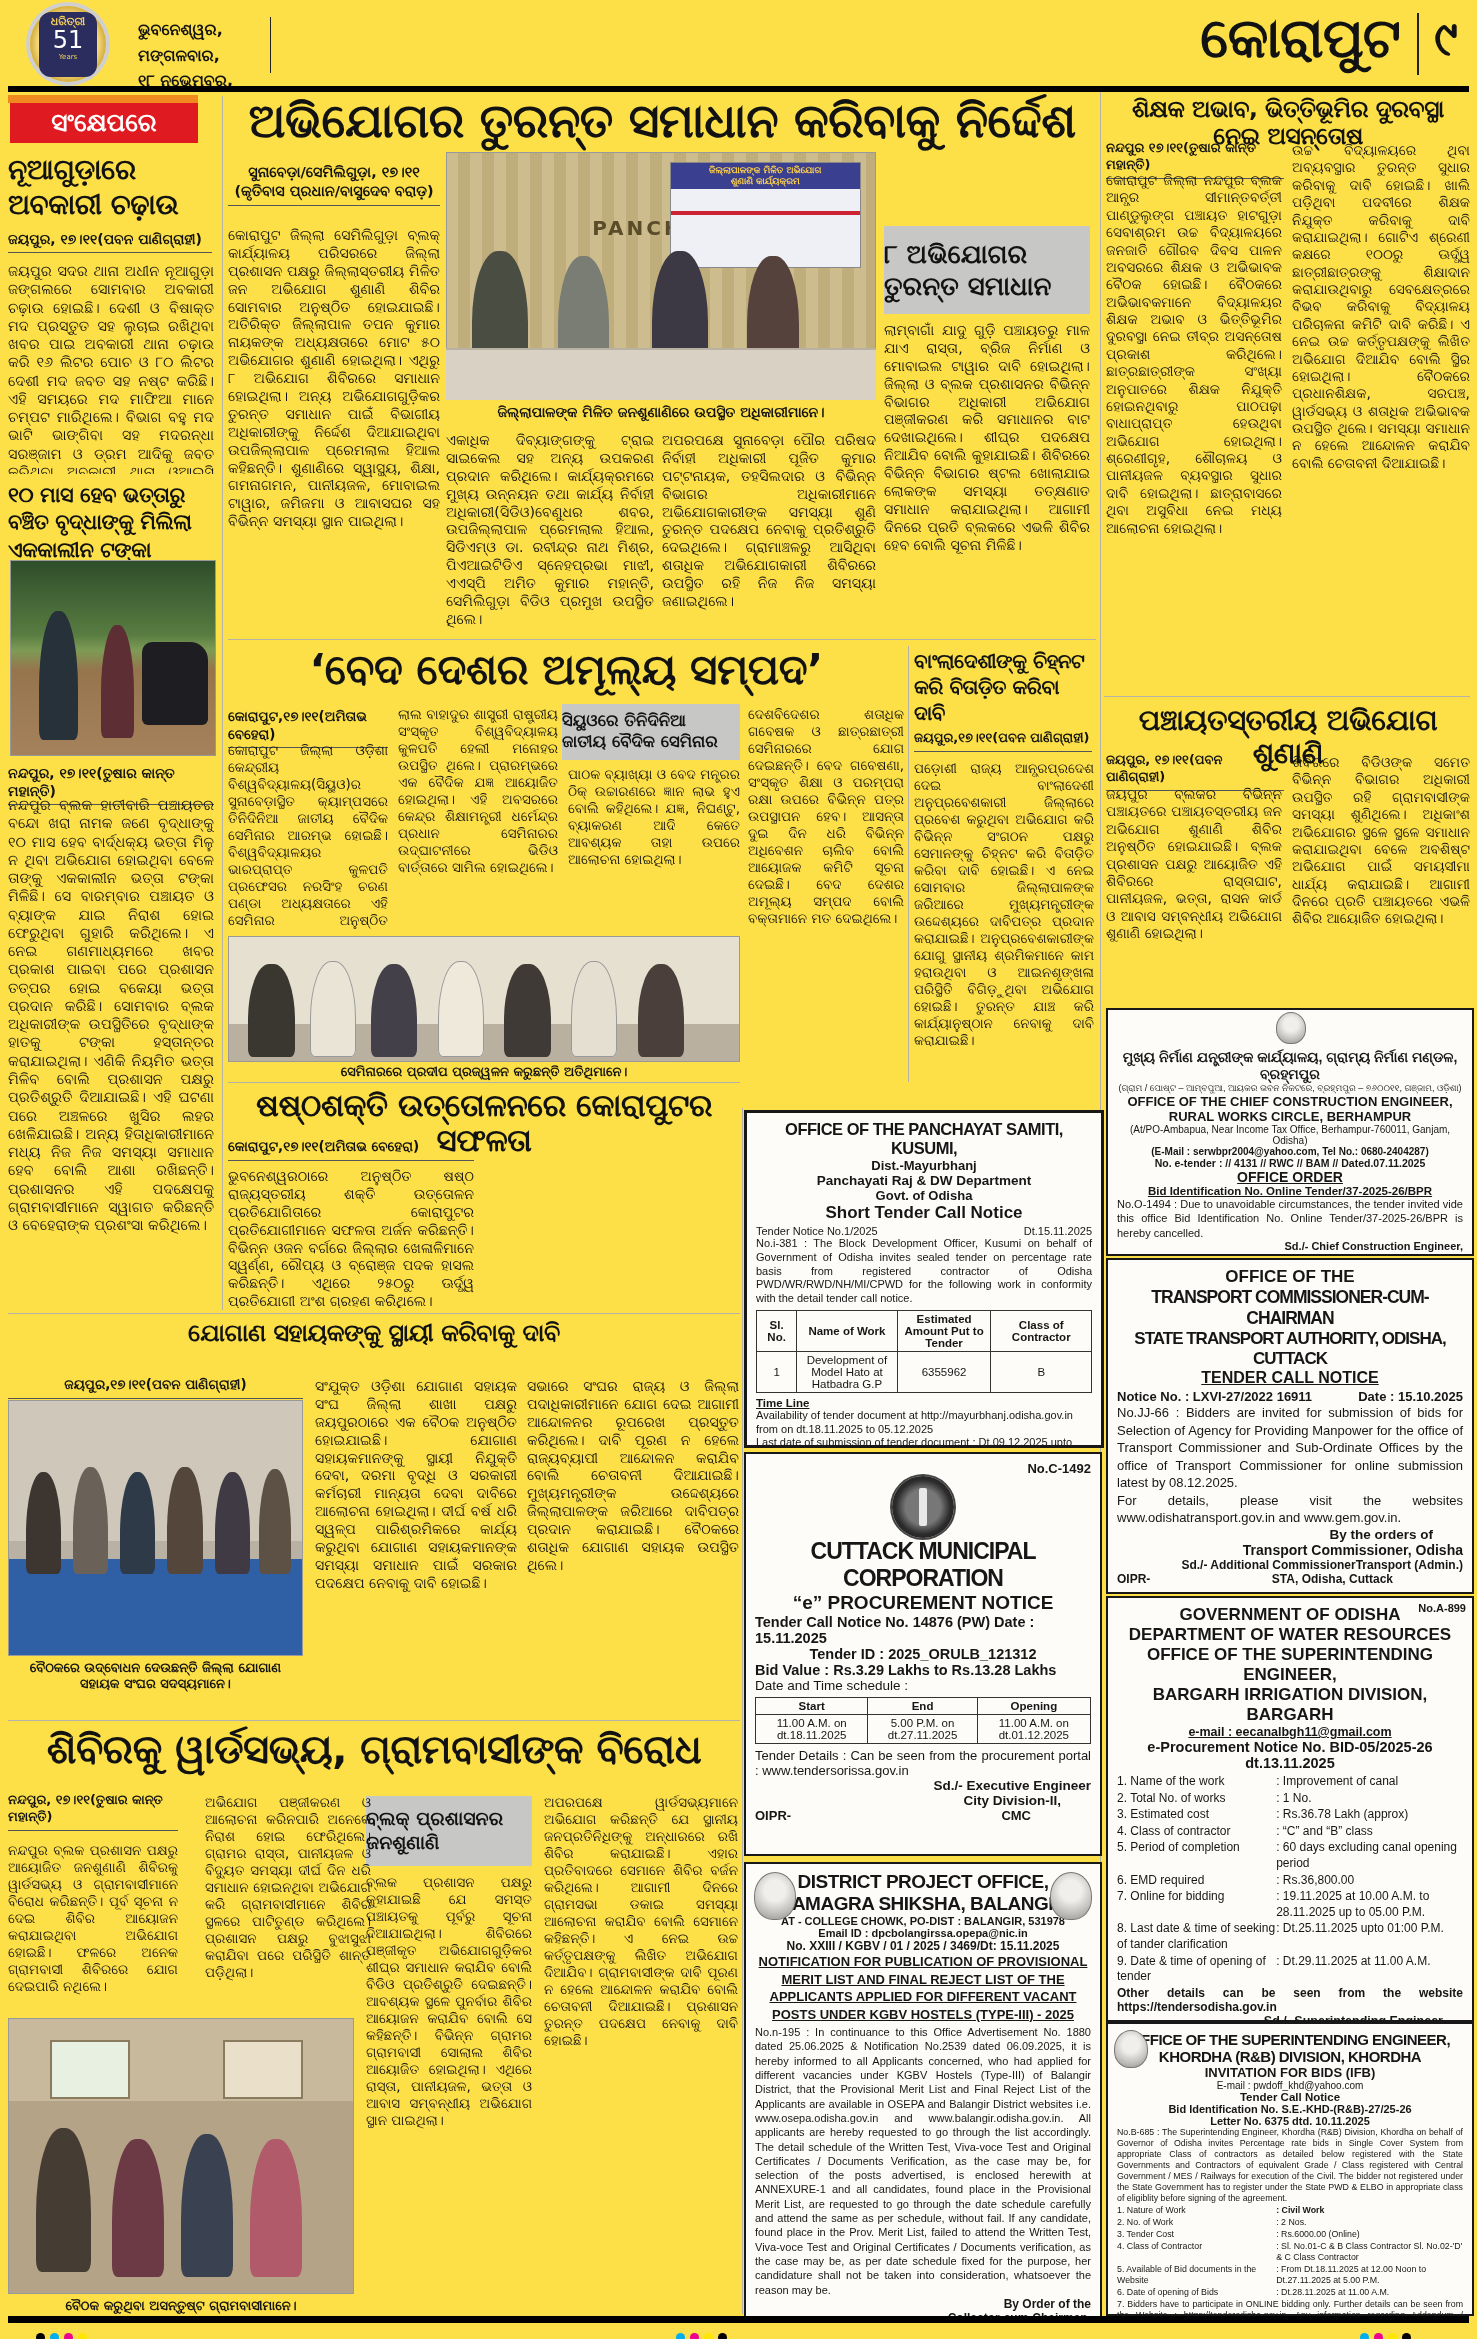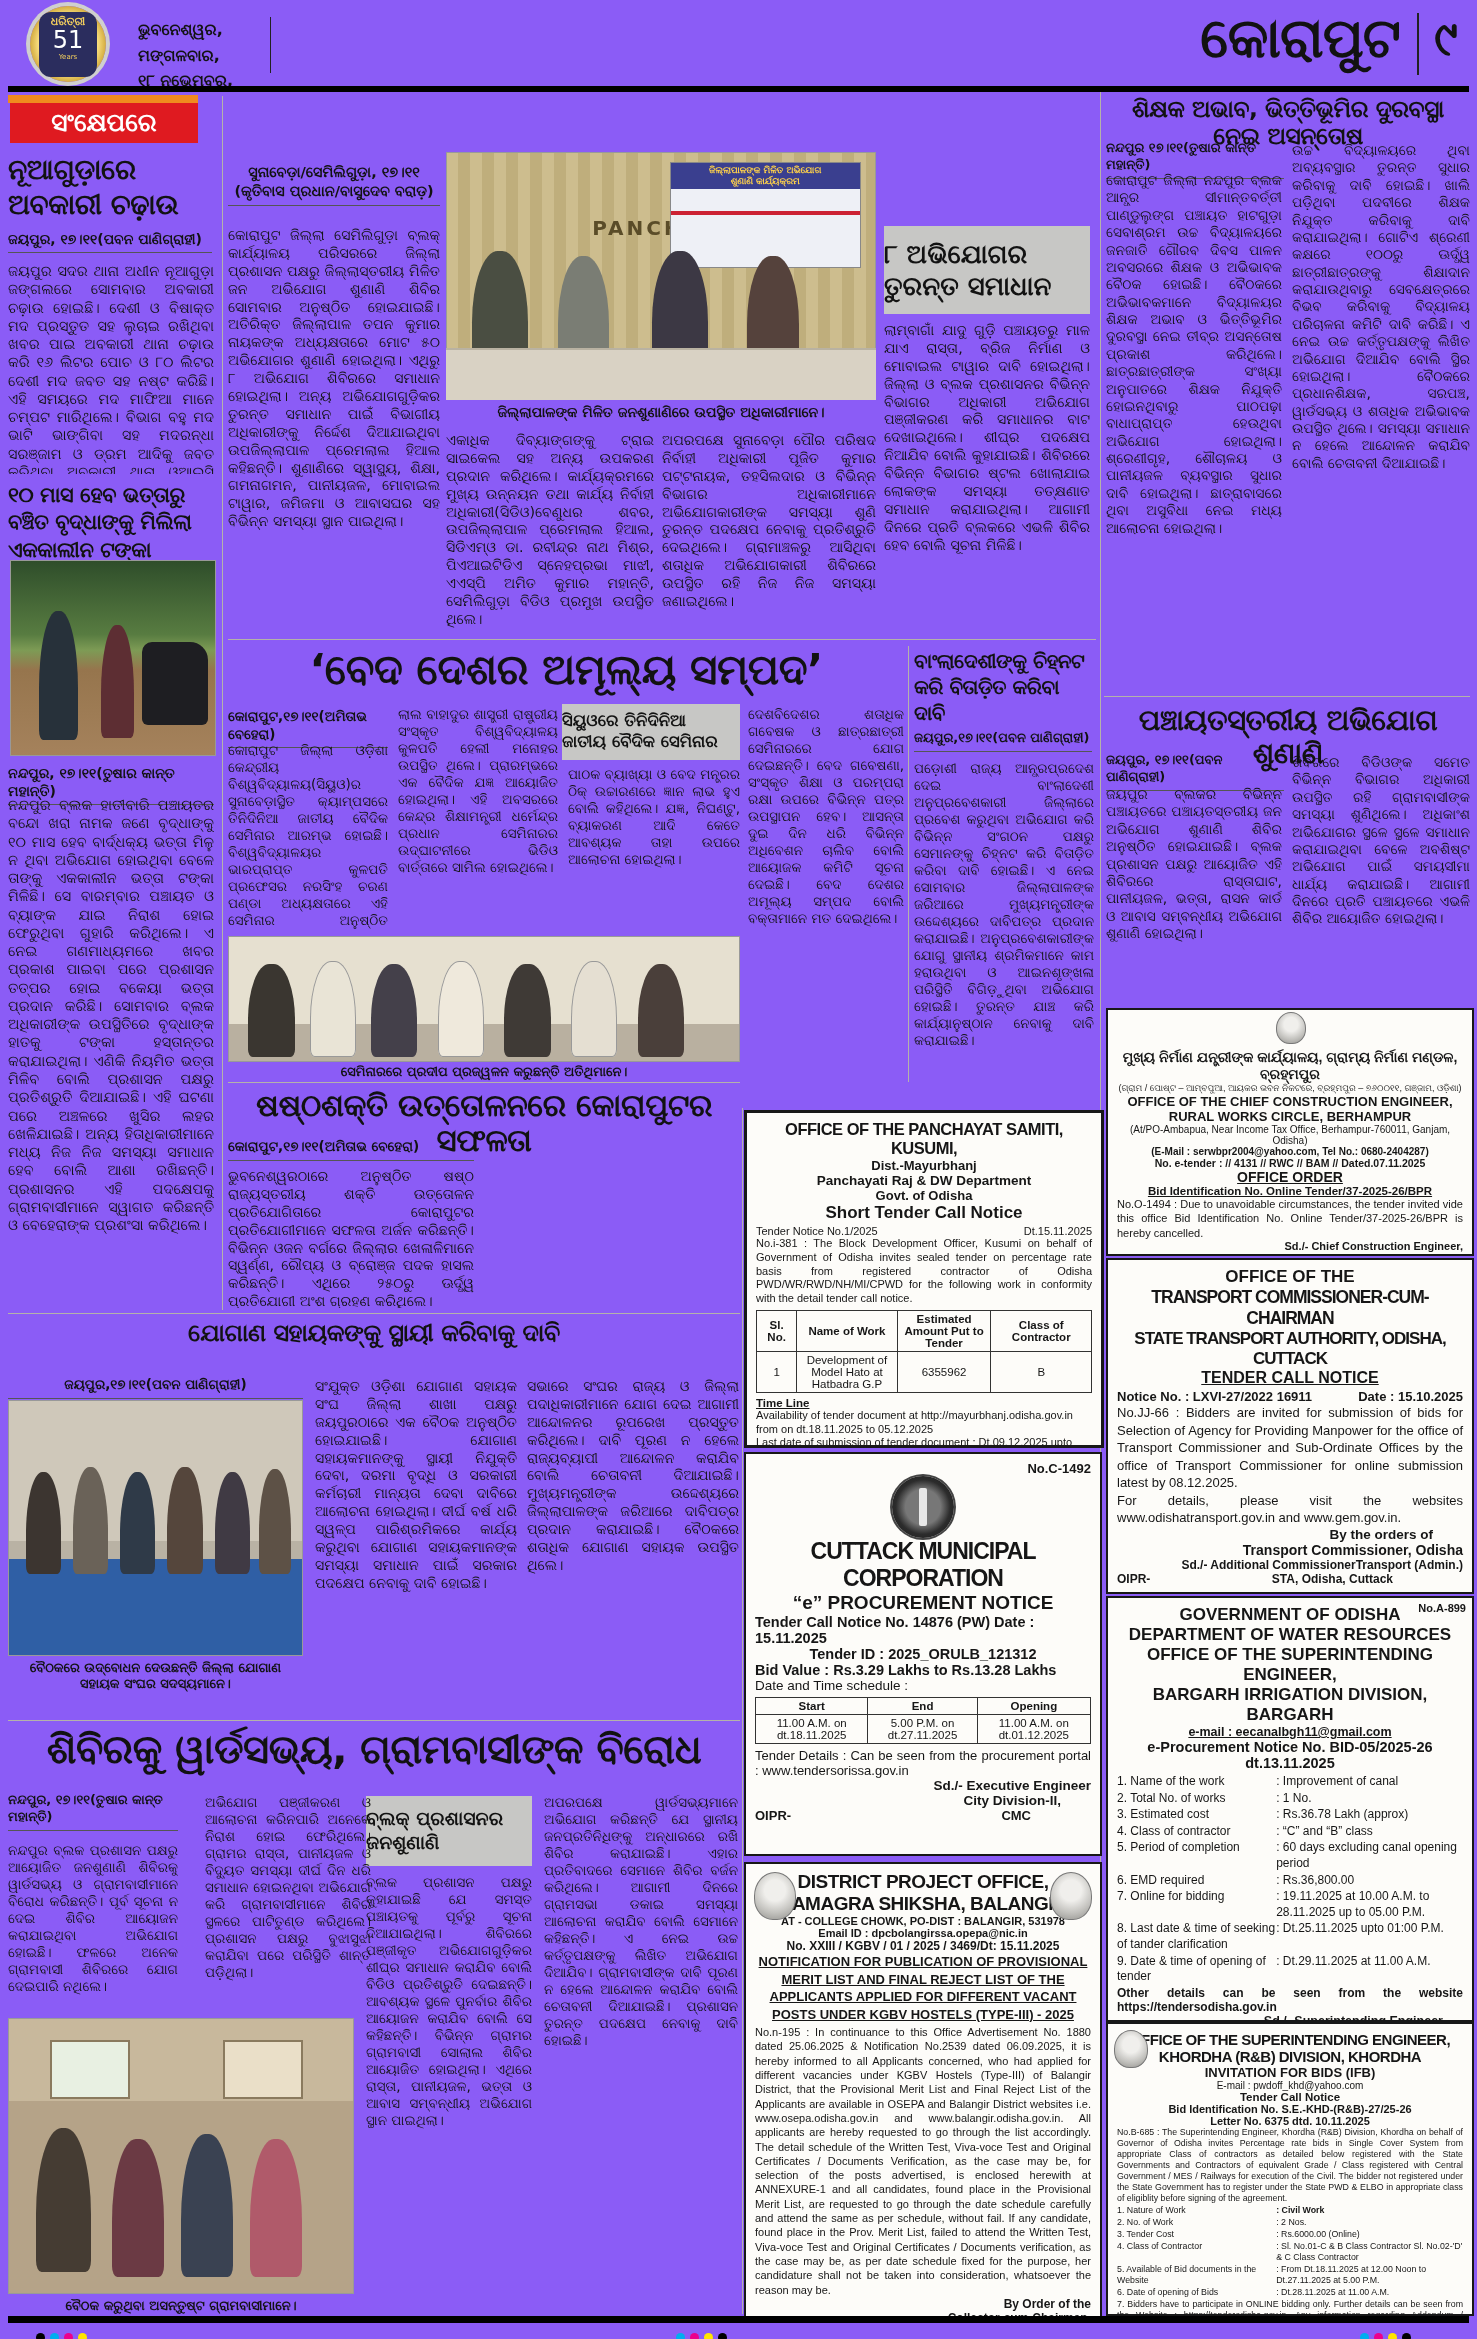--- a/index.html
+++ b/index.html
@@ -1,16 +1,16 @@
 <!DOCTYPE html>
 <html><head>
 <meta charset="utf-8">
 <style>
   html,body{margin:0;padding:0;background:#9a9a9a}
-  .page{position:relative;width:1477px;height:2339px;margin:0 auto;background:#8b5cf6;color:#121212;
+  .page{position:relative;width:1477px;height:2339px;margin:0 auto;background:#fde047;color:#121212;
         font-family:"DejaVu Sans","Liberation Sans",sans-serif;overflow:hidden}
   .abs{position:absolute}
   .hl{position:absolute;font-weight:bold;text-align:center;line-height:1.14;letter-spacing:-.5px}
   .by{position:absolute;font-weight:bold;font-size:14.5px;text-align:center;border-bottom:1.5px solid #555;padding-bottom:4px;line-height:1.3}
   .col{position:absolute;font-size:14.2px;line-height:1.26;text-align:justify;overflow:hidden}
   .gb{position:absolute;background:#c7c7c5;font-weight:bold;display:flex;flex-direction:column;justify-content:center;line-height:1.25}
   .cap{position:absolute;font-size:13.5px;font-weight:bold;text-align:center;line-height:1.25}
   .vr{position:absolute;width:1px;background:#b5b2aa}
   .hr{position:absolute;height:1px;background:#b5b2aa}
   .photo{position:absolute;overflow:hidden;box-shadow:0 0 0 1px #999 inset}
@@ -74,20 +74,21 @@
 
   <div class="hl" style="left:8px;top:482px;width:206px;font-size:21px;text-align:left;line-height:1.3">୧୦ ମାସ ହେବ ଭତ୍ତାରୁ ବଞ୍ଚିତ ବୃଦ୍ଧାଙ୍କୁ ମିଲିଲା ଏକକାଲୀନ ଟଙ୍କା</div>
   <div class="photo" style="left:10px;top:560px;width:206px;height:196px;background:linear-gradient(180deg,#2e4d2a 0%,#587c41 38%,#7d9b55 46%,#96754d 56%,#a5825c 100%)">
     <div class="fig" style="left:14%;top:26%;width:19%;height:66%;background:#27313a"></div>
     <div class="fig" style="left:44%;top:33%;width:16%;height:58%;background:#5d2e33"></div>
     <div class="abs" style="left:64%;top:42%;width:32%;height:42%;background:#1e1e22;border-radius:10px 18px 6px 6px"></div>
   </div>
   <div class="by" style="left:8px;top:764px;width:206px;font-size:14px;text-align:left">ନନ୍ଦପୁର, ୧୭।୧୧(ତୁଷାର କାନ୍ତ ମହାନ୍ତି)</div>
   <div class="col" style="left:8px;top:796px;width:206px;height:508px;font-size:14.5px">ନନ୍ଦପୁର ବ୍ଲକ ହାତୀବାରି ପଞ୍ଚାୟତର ବନ୍ଦୋ ଖରା ନାମକ ଜଣେ ବୃଦ୍ଧାଙ୍କୁ ୧୦ ମାସ ହେବ ବାର୍ଦ୍ଧକ୍ୟ ଭତ୍ତା ମିଳୁ ନ ଥିବା ଅଭିଯୋଗ ହୋଇଥିବା ବେଳେ ତାଙ୍କୁ ଏକକାଲୀନ ଭତ୍ତା ଟଙ୍କା ମିଳିଛି। ସେ ବାରମ୍ବାର ପଞ୍ଚାୟତ ଓ ବ୍ୟାଙ୍କ ଯାଇ ନିରାଶ ହୋଇ ଫେରୁଥିବା ଗୁହାରି କରିଥିଲେ। ଏ ନେଇ ଗଣମାଧ୍ୟମରେ ଖବର ପ୍ରକାଶ ପାଇବା ପରେ ପ୍ରଶାସନ ତତ୍ପର ହୋଇ ବକେୟା ଭତ୍ତା ପ୍ରଦାନ କରିଛି। ସୋମବାର ବ୍ଲକ ଅଧିକାରୀଙ୍କ ଉପସ୍ଥିତିରେ ବୃଦ୍ଧାଙ୍କ ହାତକୁ ଟଙ୍କା ହସ୍ତାନ୍ତର କରାଯାଇଥିଲା। ଏଣିକି ନିୟମିତ ଭତ୍ତା ମିଳିବ ବୋଲି ପ୍ରଶାସନ ପକ୍ଷରୁ ପ୍ରତିଶ୍ରୁତି ଦିଆଯାଇଛି। ଏହି ଘଟଣା ପରେ ଅଞ୍ଚଳରେ ଖୁସିର ଲହର ଖେଳିଯାଇଛି। ଅନ୍ୟ ହିତାଧିକାରୀମାନେ ମଧ୍ୟ ନିଜ ନିଜ ସମସ୍ୟା ସମାଧାନ ହେବ ବୋଲି ଆଶା ରଖିଛନ୍ତି। ପ୍ରଶାସନର ଏହି ପଦକ୍ଷେପକୁ ଗ୍ରାମବାସୀମାନେ ସ୍ୱାଗତ କରିଛନ୍ତି ଓ ବେହେରାଙ୍କ ପ୍ରଶଂସା କରିଥିଲେ।</div>
 
+  <div class="hl" style="left:228px;top:94px;width:868px;font-size:47px">ଅଭିଯୋଗର ତୁରନ୍ତ ସମାଧାନ କରିବାକୁ ନିର୍ଦ୍ଦେଶ</div>
   <div class="by" style="left:228px;top:163px;width:212px">
     <div>ସୁନାବେଡ଼ା/ସେମିଲିଗୁଡ଼ା, ୧୭।୧୧</div>
     <div>(କୃତିବାସ ପ୍ରଧାନ/ବାସୁଦେବ ବରାଡ଼)</div>
   </div>
   <div class="photo wood" style="left:446px;top:152px;width:430px;height:248px">
     <div class="abs" style="left:34%;top:26%;font-size:20px;font-weight:bold;color:#5a4c28;letter-spacing:3px">PANCH</div>
     <div class="abs" style="left:52%;top:4%;width:44%;height:42%;background:#eef0f6;border:1px solid #888">
       <div style="background:#3a3f8f;color:#ffd24a;font-size:9px;font-weight:bold;text-align:center;padding:2px 1px;line-height:1.25">
         <div>ଜିଲ୍ଲାପାଳଙ୍କ ମିଳିତ ଅଭିଯୋଗ</div>
         <div>ଶୁଣାଣି କାର୍ଯ୍ୟକ୍ରମ</div>

